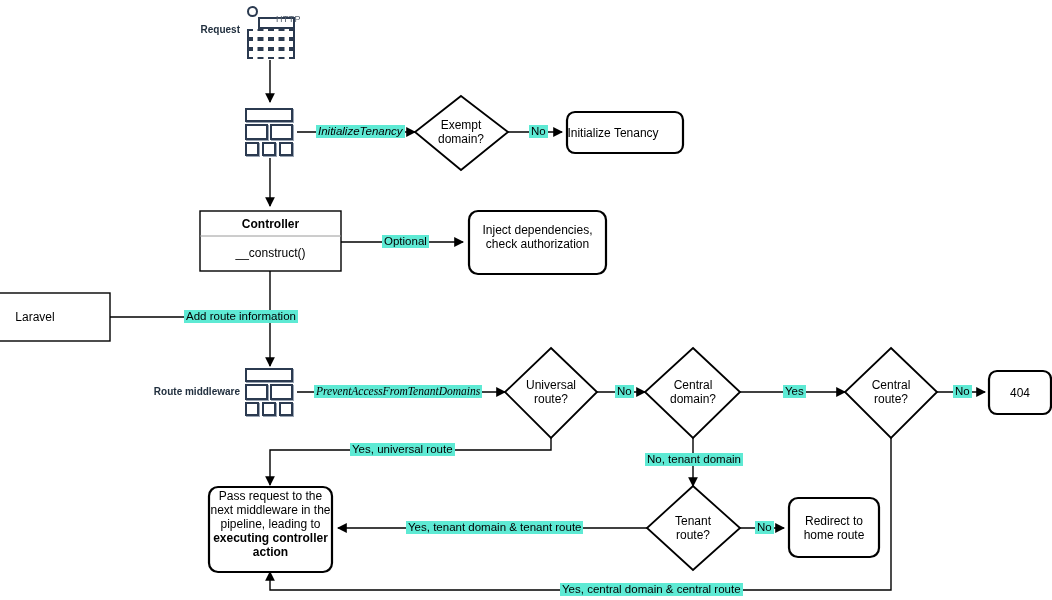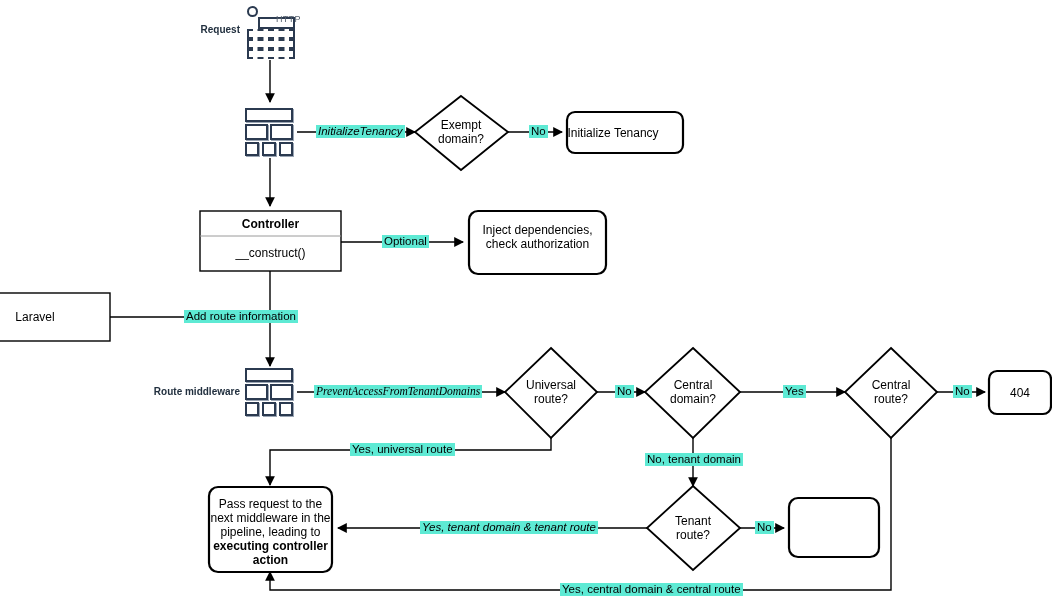--- a/index.html
+++ b/index.html
@@ -215,32 +215,34 @@
   <div class="node-label" style="left:505px; top:372px; width:92px; height:40px;">Universal
 route?</div>
   <div class="node-label" style="left:647px; top:372px; width:92px; height:40px;">Central
 domain?</div>
   <div class="node-label" style="left:845px; top:372px; width:92px; height:40px;">Central
 route?</div>
   <div class="node-label" style="left:989px; top:371px; width:62px; height:43px;border-radius:8px;">404</div>
 
   <div class="node-label" style="left:647px; top:508px; width:92px; height:40px;">Tenant
 route?</div>
-
-  <div class="node-label" style="left:210px; top:489px; width:121px; height:81px; white-space:normal; display:block; padding-top:8px; box-sizing:border-box;">
+  <div class="node-label" style="left:789px; top:498px; width:90px; height:59px;">Redirect to
+home route</div>
+
+  <div class="node-label" style="left:210px; top:489px; width:121px; height:81px; white-space:normal; display:block; padding-top:0; box-sizing:border-box;">
     <span>Pass request to the next middleware in the pipeline, leading to </span><span style="font-weight:bold;">executing controller action</span>
   </div>
 
   <div class="edge-label italic" style="left:316px; top:125px;">InitializeTenancy</div>
   <div class="edge-label" style="left:529px; top:125px;">No</div>
   <div class="edge-label" style="left:382px; top:235px;">Optional</div>
   <div class="edge-label" style="left:136px; top:310px;margin-left:48px;">Add route information</div>
   <div class="edge-label italic" style="left:314px; top:385px;font-family:Liberation Serif, serif;">PreventAccessFromTenantDomains</div>
   <div class="edge-label" style="left:615px; top:385px;">No</div>
   <div class="edge-label" style="left:783px; top:385px;">Yes</div>
   <div class="edge-label" style="left:953px; top:385px;">No</div>
   <div class="edge-label" style="left:645px; top:453px;">No, tenant domain</div>
   <div class="edge-label" style="left:755px; top:521px;">No</div>
   <div class="edge-label" style="left:350px; top:443px;">Yes, universal route</div>
-  <div class="edge-label" style="left:420px; top:521px;font-style:italic;">Yes, tenant domain &amp; tenant route</div>
+  <div class="edge-label" style="left:406px; top:521px;">Yes, tenant domain &amp; tenant route</div>
   <div class="edge-label" style="left:560px; top:583px;">Yes, central domain &amp; central route</div>
 
 </div>
 
 </body></html>

